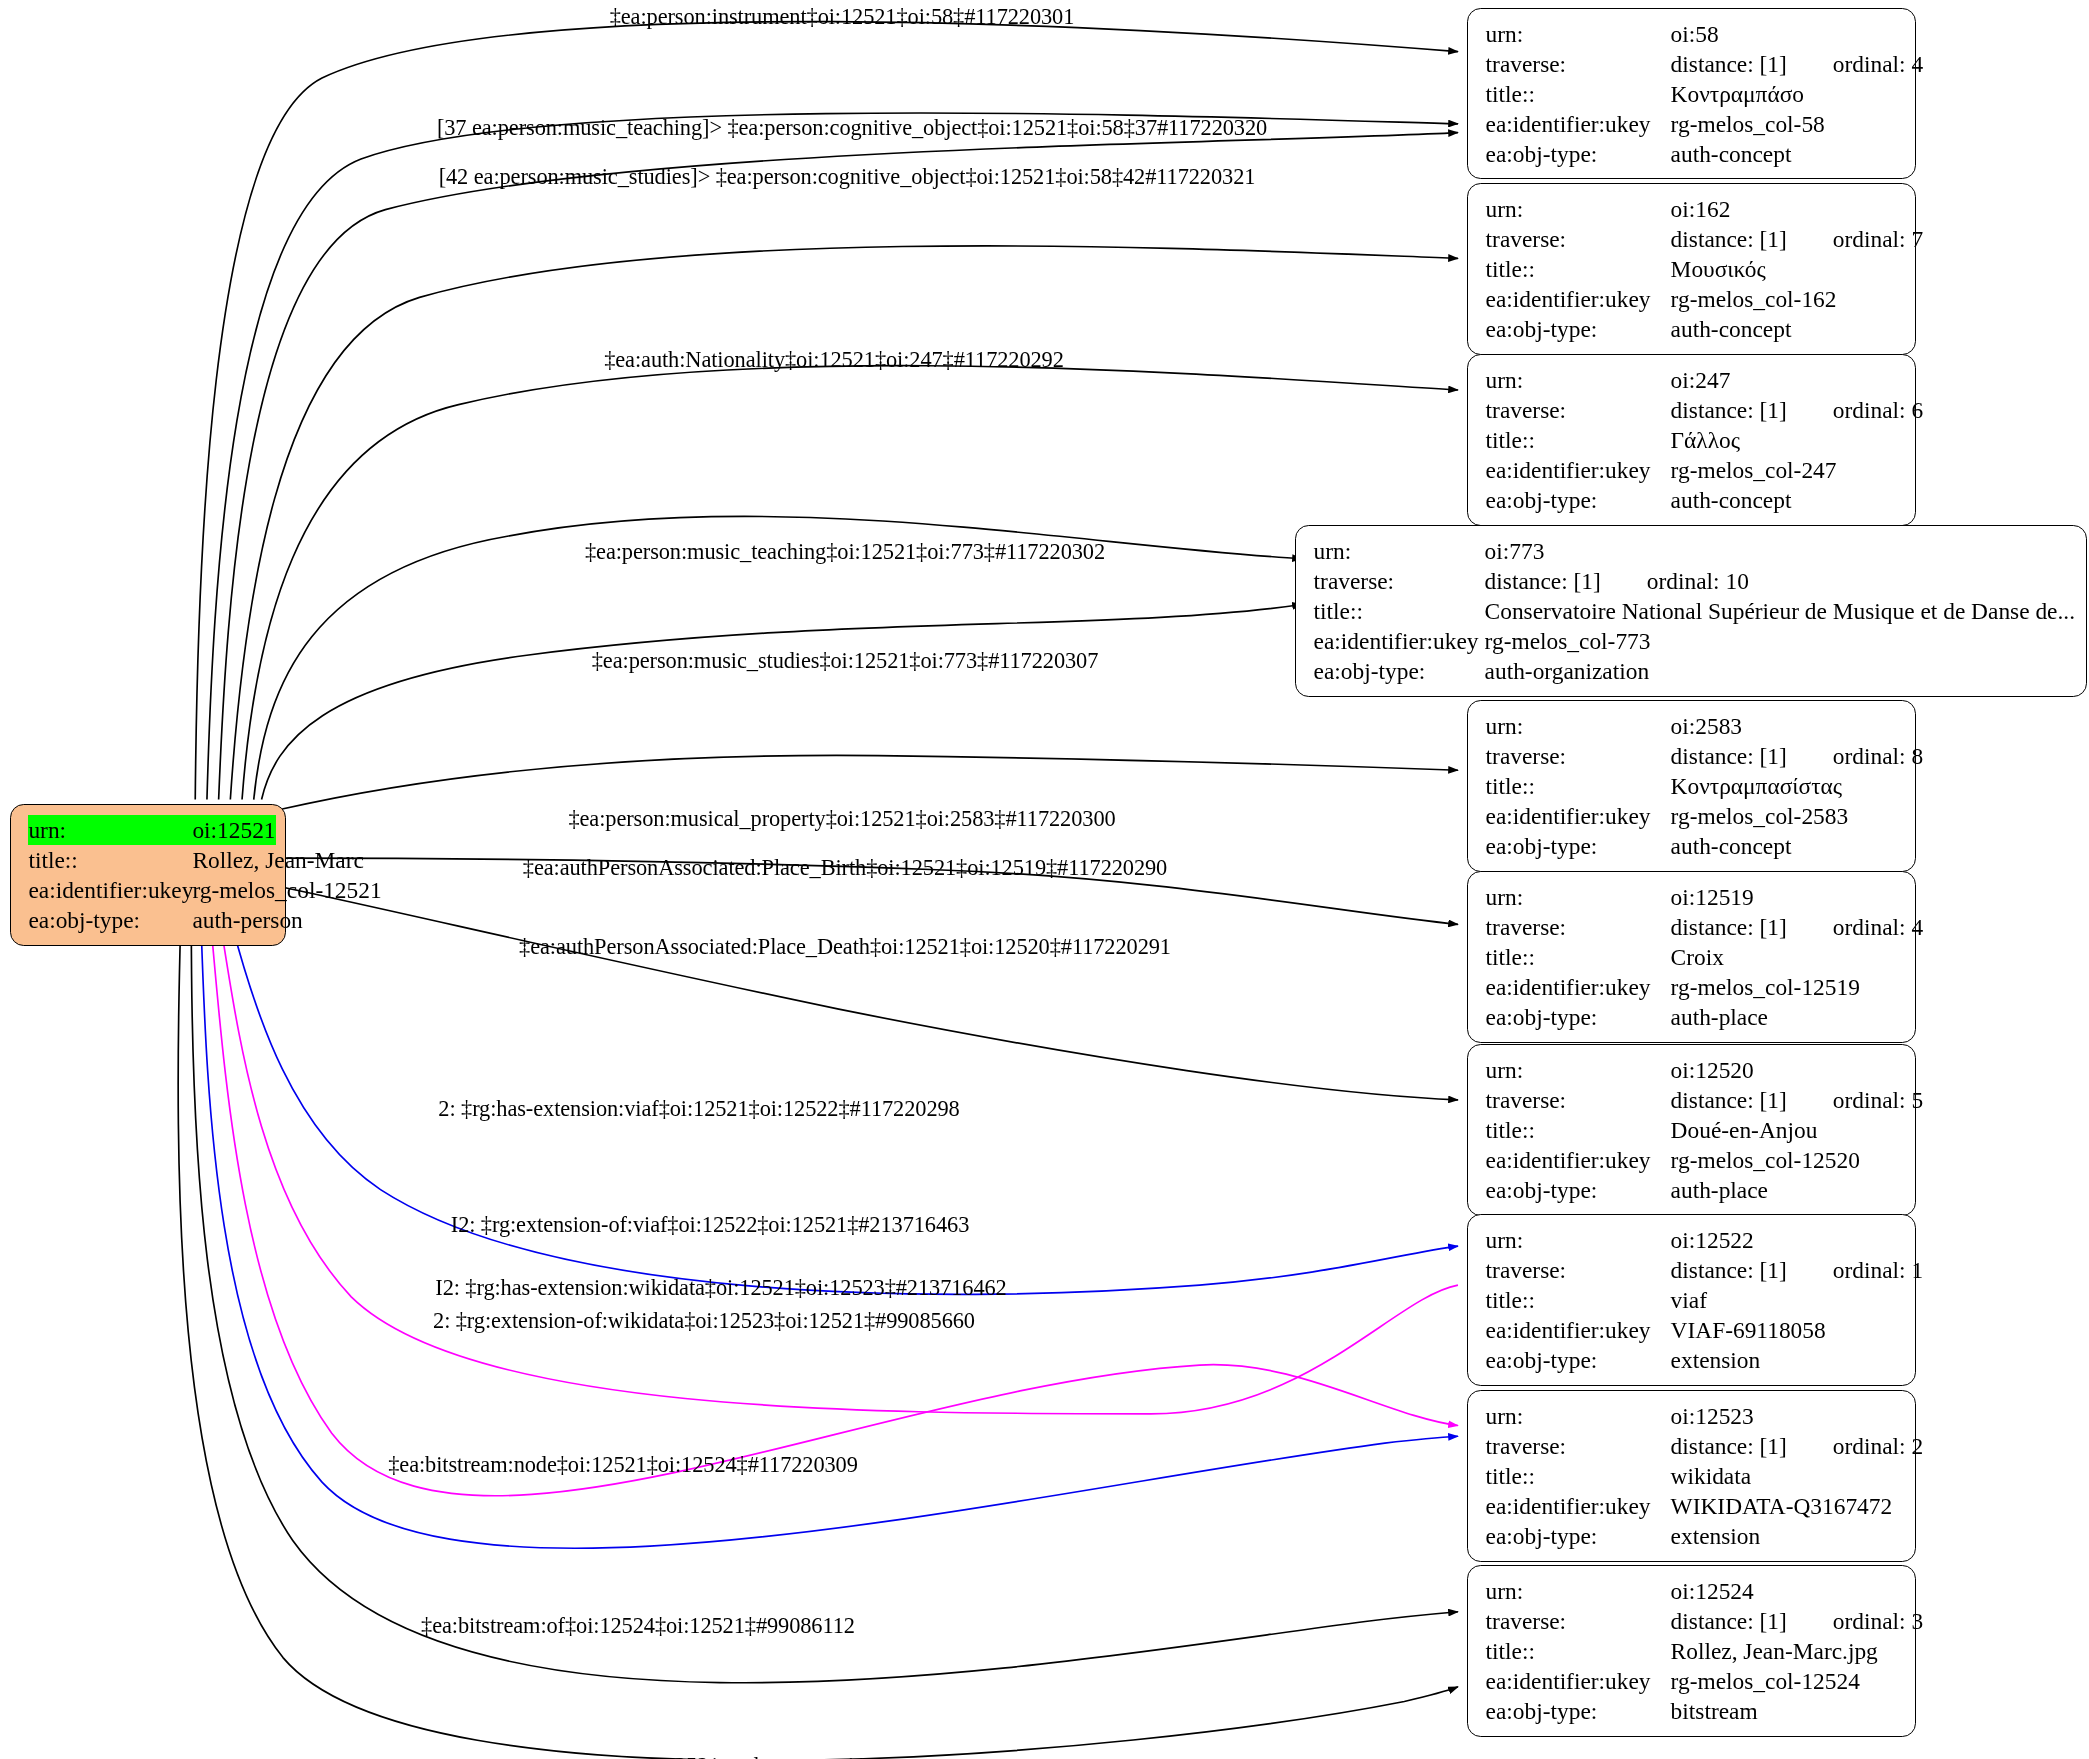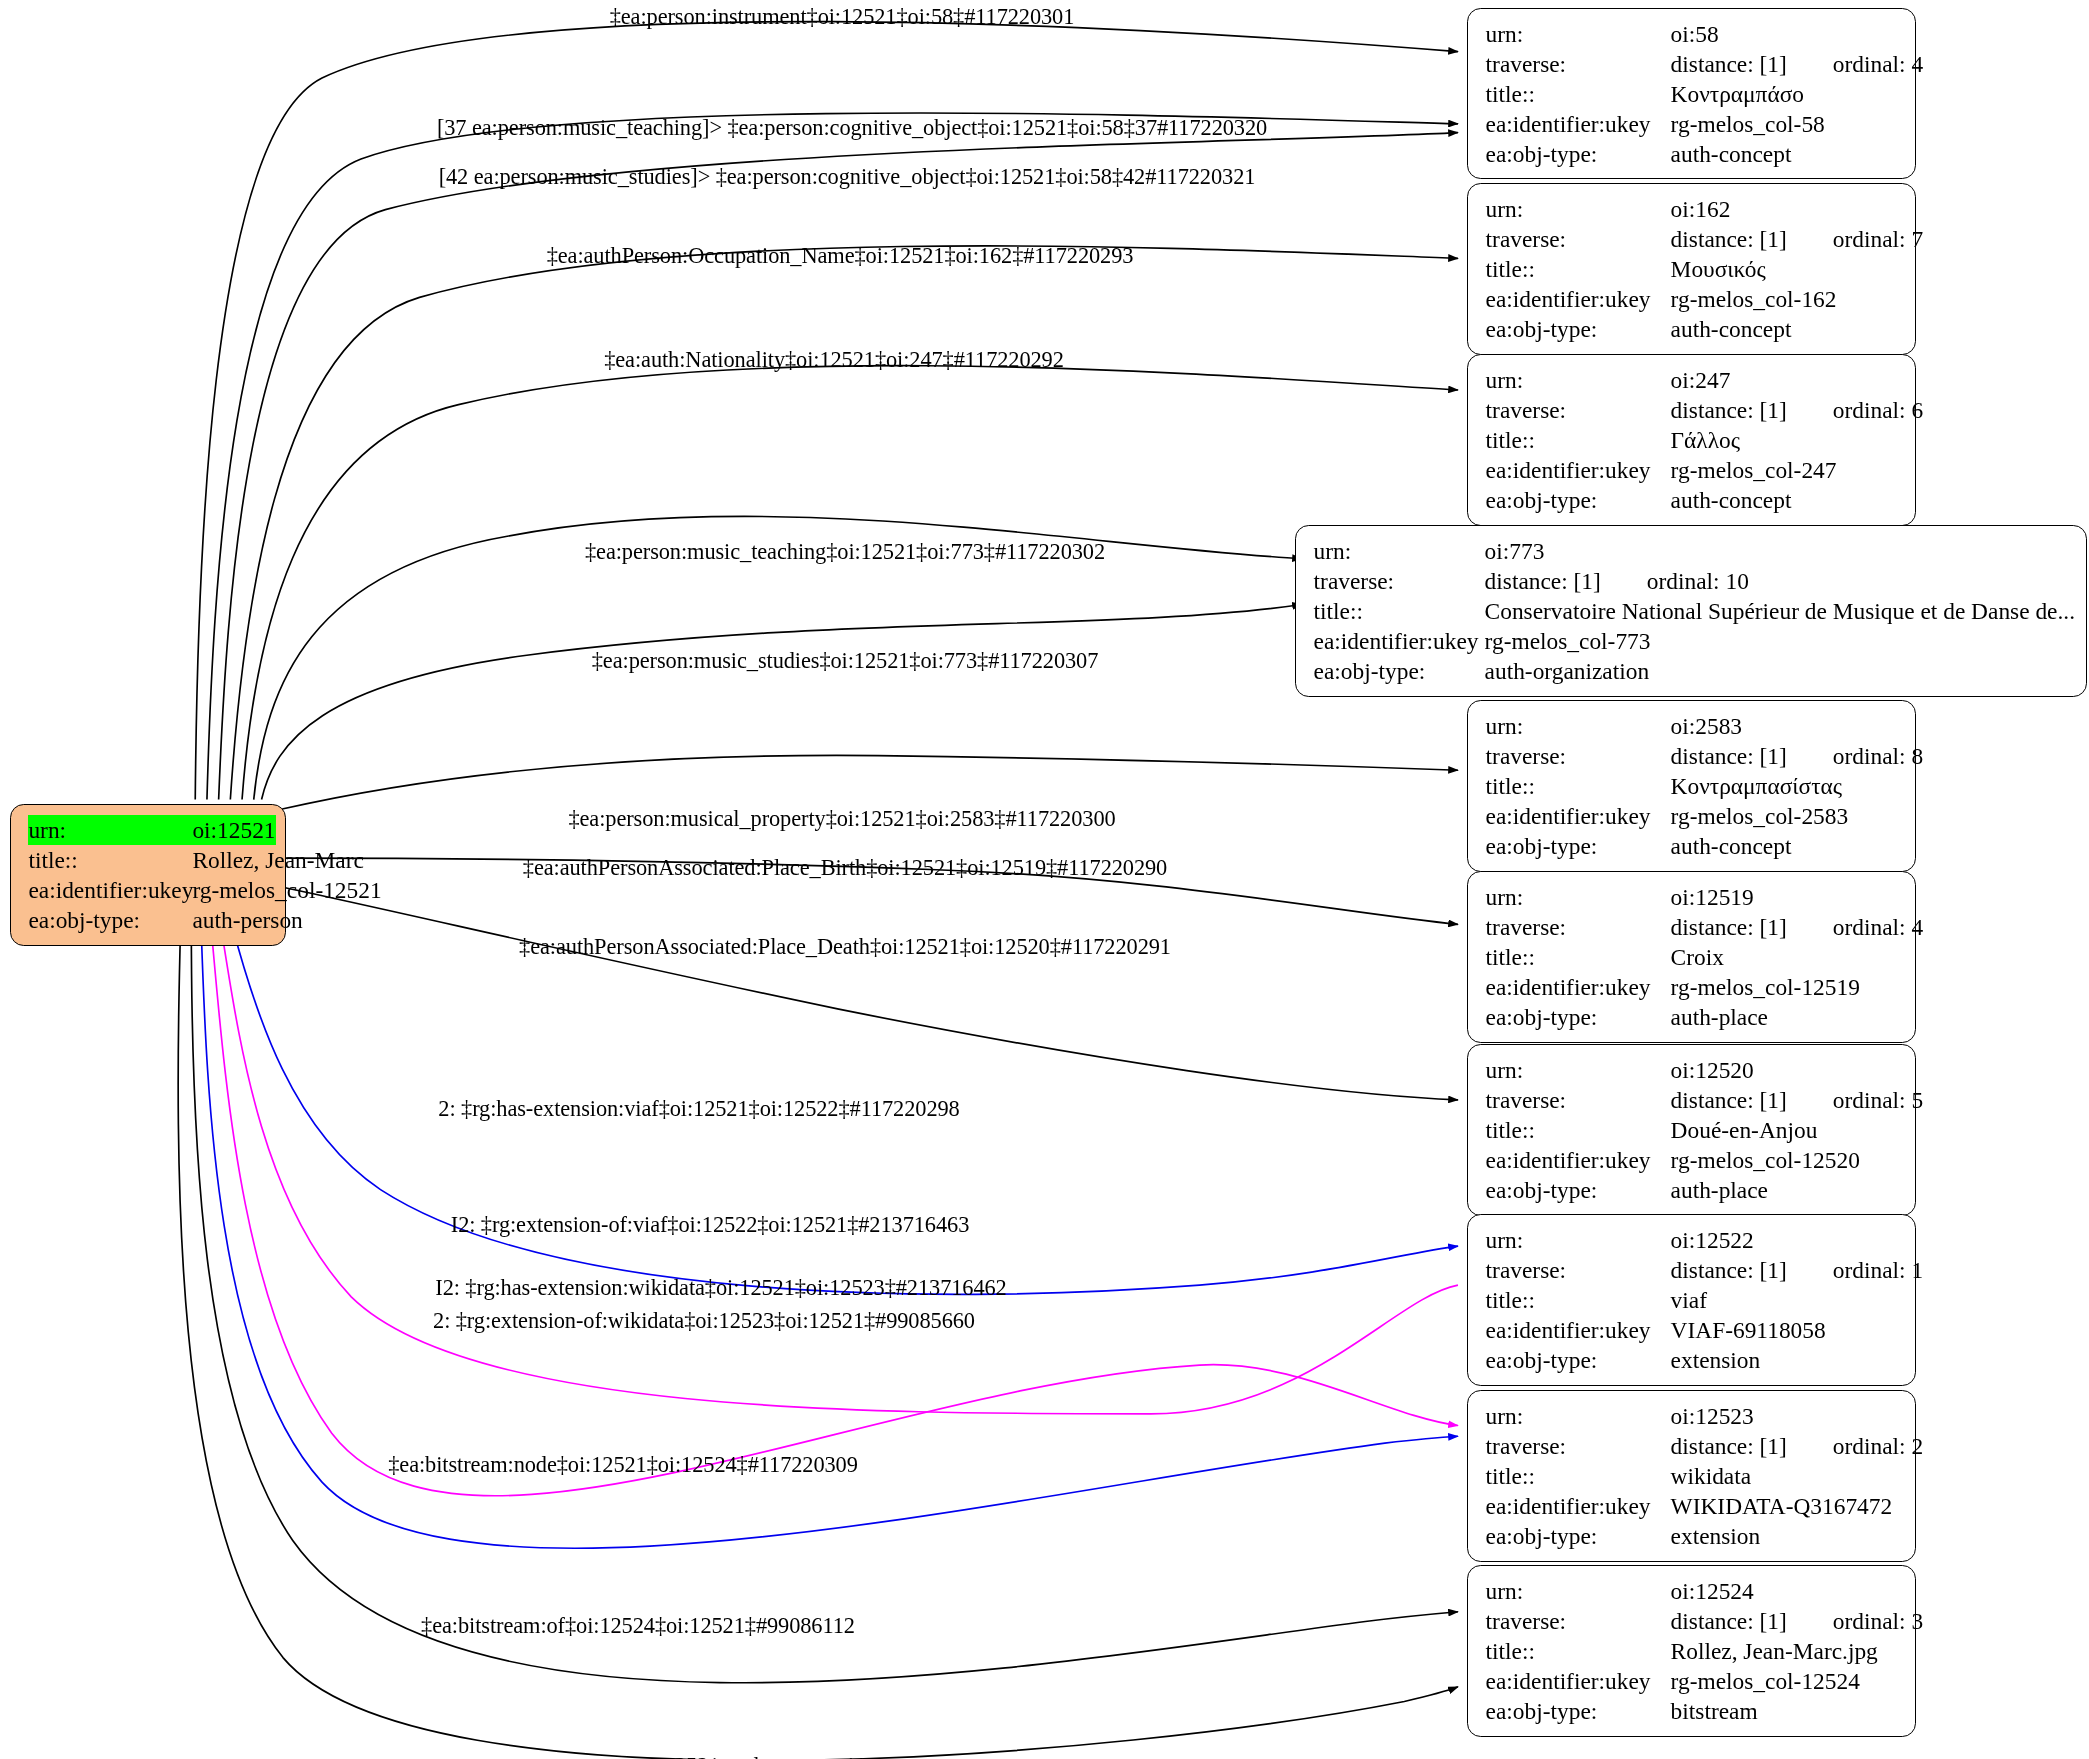--- a/index.html
+++ b/index.html
@@ -414,21 +414,20 @@
     </div>
     <div class="row">
       <span class="k">ea:obj-type:</span>
       <span class="v">bitstream</span>
     </div>
   </div>
 
   <div class="elabel" style="left:842px;  top:16.6px;">‡ea:person:instrument‡oi:12521‡oi:58‡#117220301</div>
   <div class="elabel" style="left:852px;  top:128px;">[37 ea:person:music_teaching]&gt; ‡ea:person:cognitive_object‡oi:12521‡oi:58‡37#117220320</div>
   <div class="elabel" style="left:847px;  top:177px;">[42 ea:person:music_studies]&gt; ‡ea:person:cognitive_object‡oi:12521‡oi:58‡42#117220321</div>
-  <div class="elabel" style="left:840px;  top:256px;">‡ea:authPerson:Occupation_Name‡oi:12521‡oi:162‡#117220293</div>
   <div class="elabel" style="left:834px;  top:360px;">‡ea:auth:Nationality‡oi:12521‡oi:247‡#117220292</div>
   <div class="elabel" style="left:845px;  top:552px;">‡ea:person:music_teaching‡oi:12521‡oi:773‡#117220302</div>
   <div class="elabel" style="left:845px;  top:661px;">‡ea:person:music_studies‡oi:12521‡oi:773‡#117220307</div>
   <div class="elabel" style="left:842px;  top:819px;">‡ea:person:musical_property‡oi:12521‡oi:2583‡#117220300</div>
   <div class="elabel" style="left:845px;  top:868px;">‡ea:authPersonAssociated:Place_Birth‡oi:12521‡oi:12519‡#117220290</div>
   <div class="elabel" style="left:845px;  top:947px;">‡ea:authPersonAssociated:Place_Death‡oi:12521‡oi:12520‡#117220291</div>
   <div class="elabel" style="left:699px;  top:1109px;">2: ‡rg:has-extension:viaf‡oi:12521‡oi:12522‡#117220298</div>
   <div class="elabel" style="left:710px;  top:1225px;">I2: ‡rg:extension-of:viaf‡oi:12522‡oi:12521‡#213716463</div>
   <div class="elabel" style="left:721px;  top:1288px;">I2: ‡rg:has-extension:wikidata‡oi:12521‡oi:12523‡#213716462</div>
   <div class="elabel" style="left:704px;  top:1321px;">2: ‡rg:extension-of:wikidata‡oi:12523‡oi:12521‡#99085660</div>

